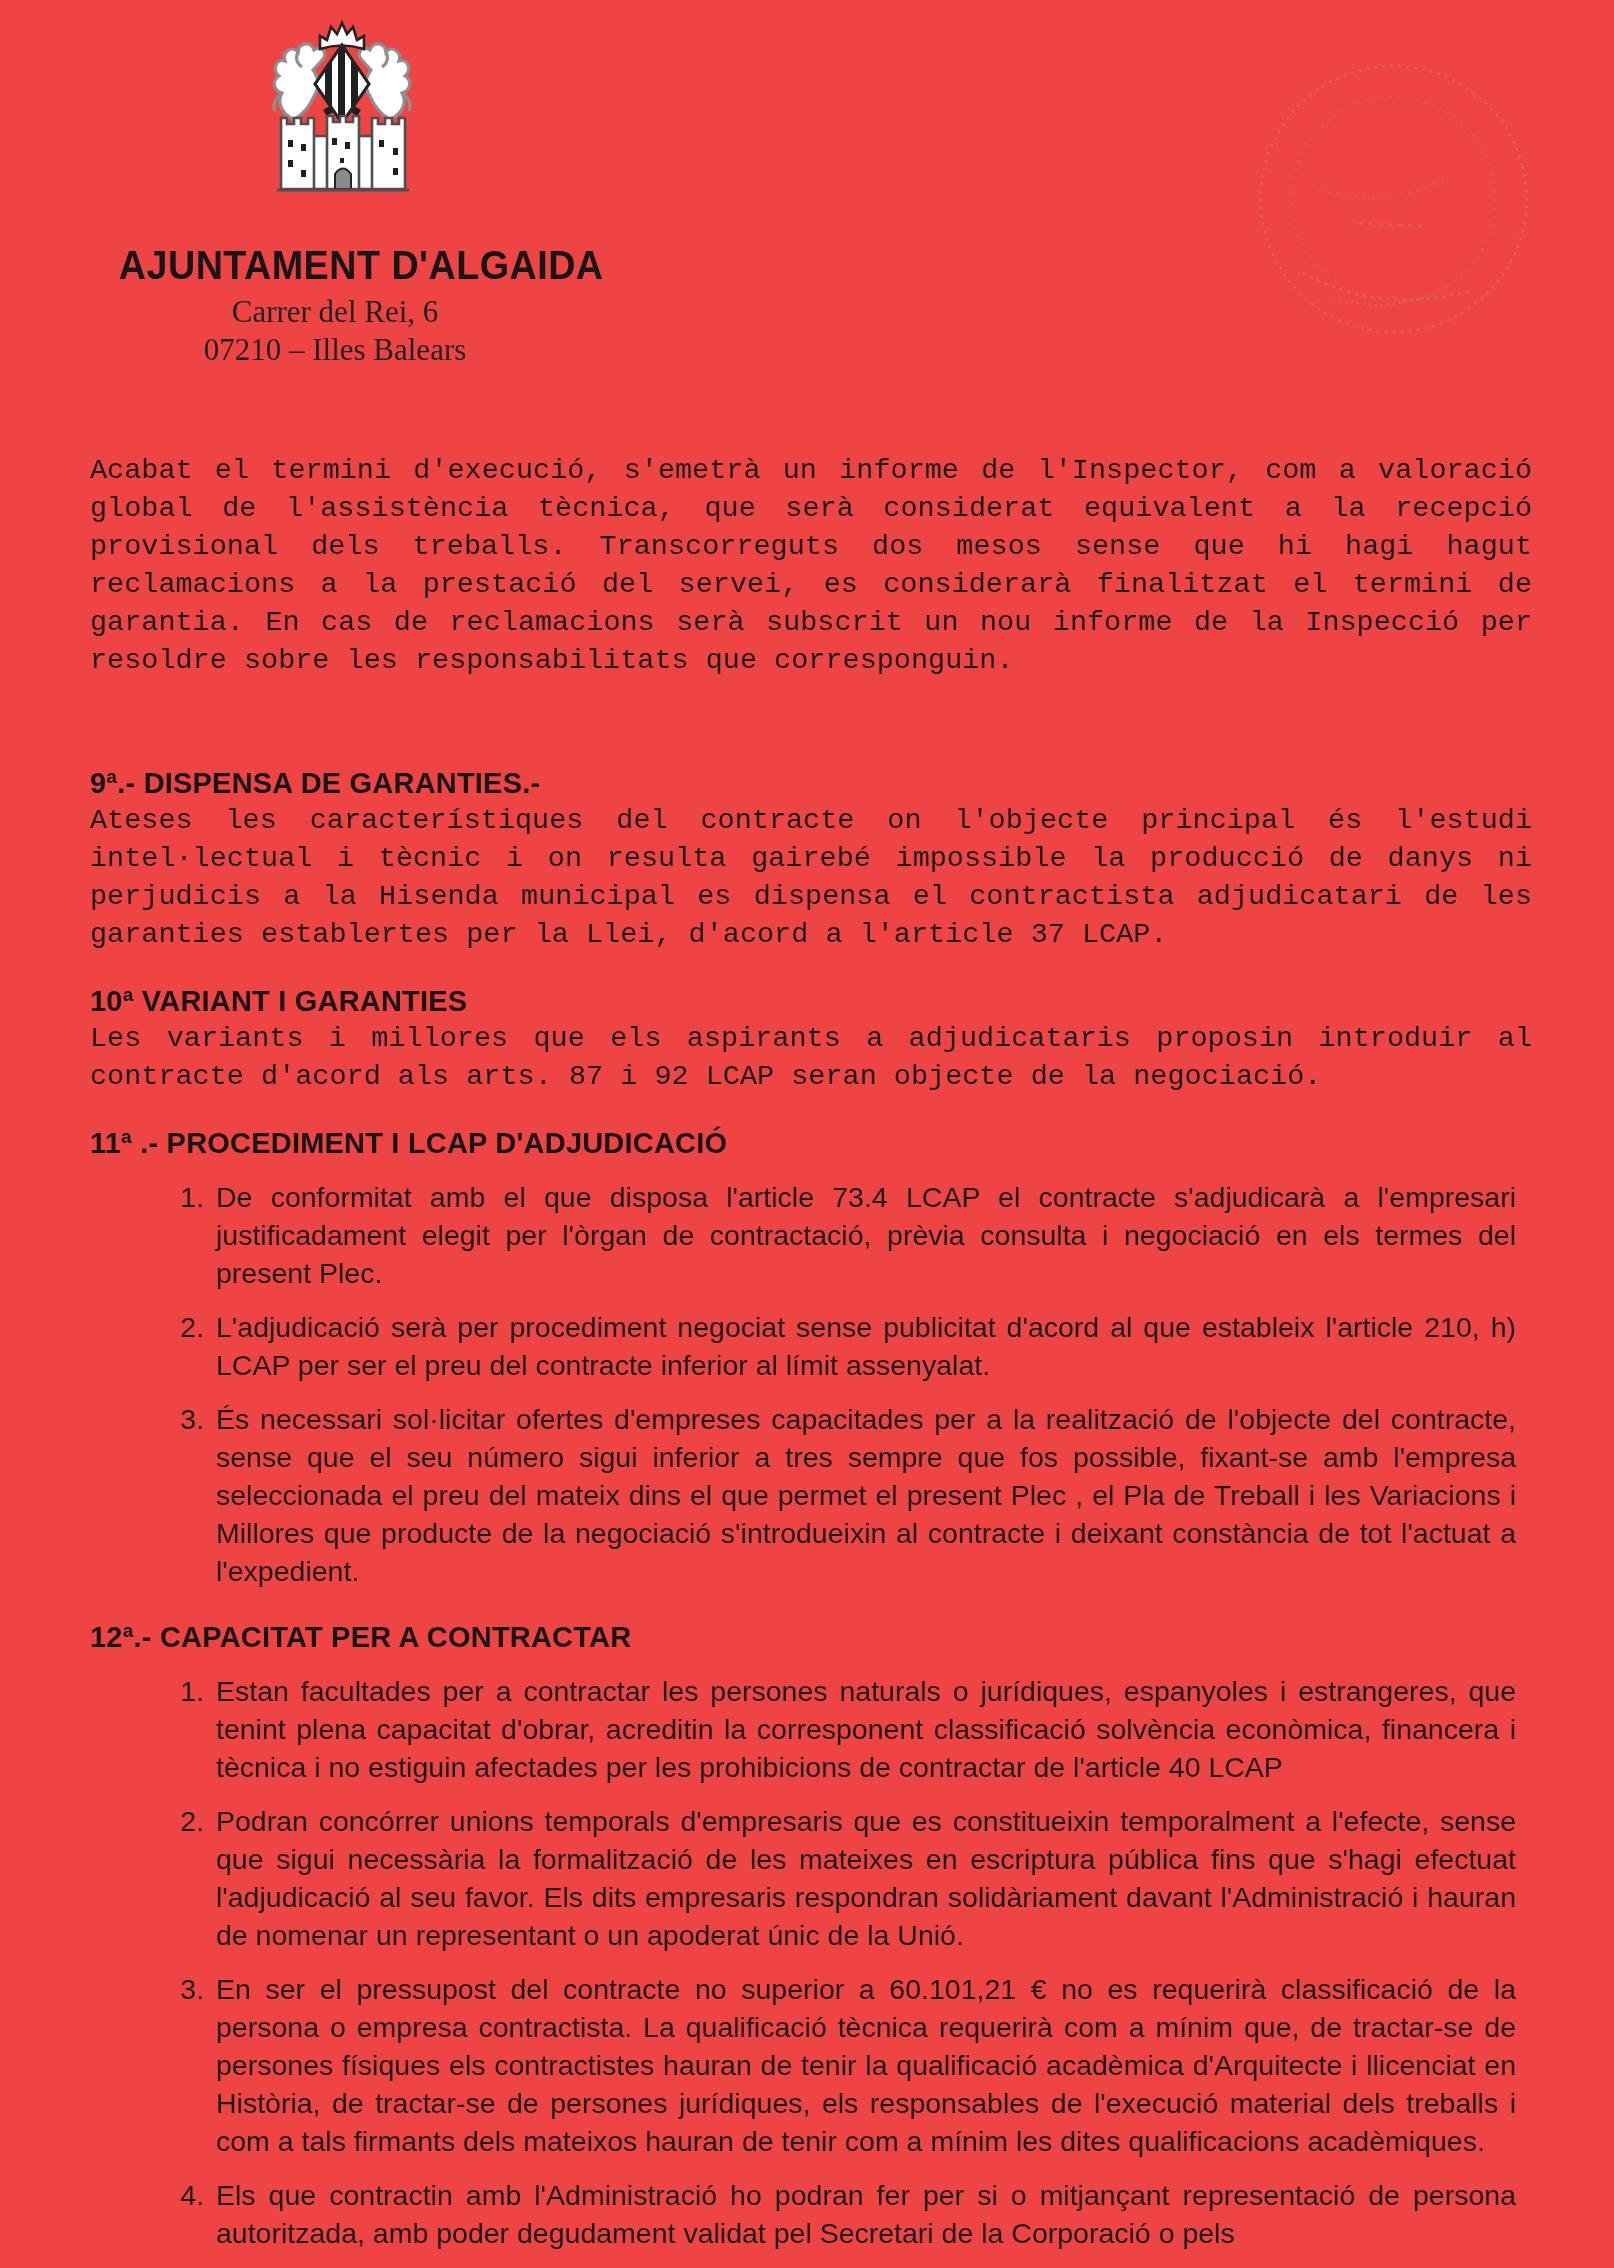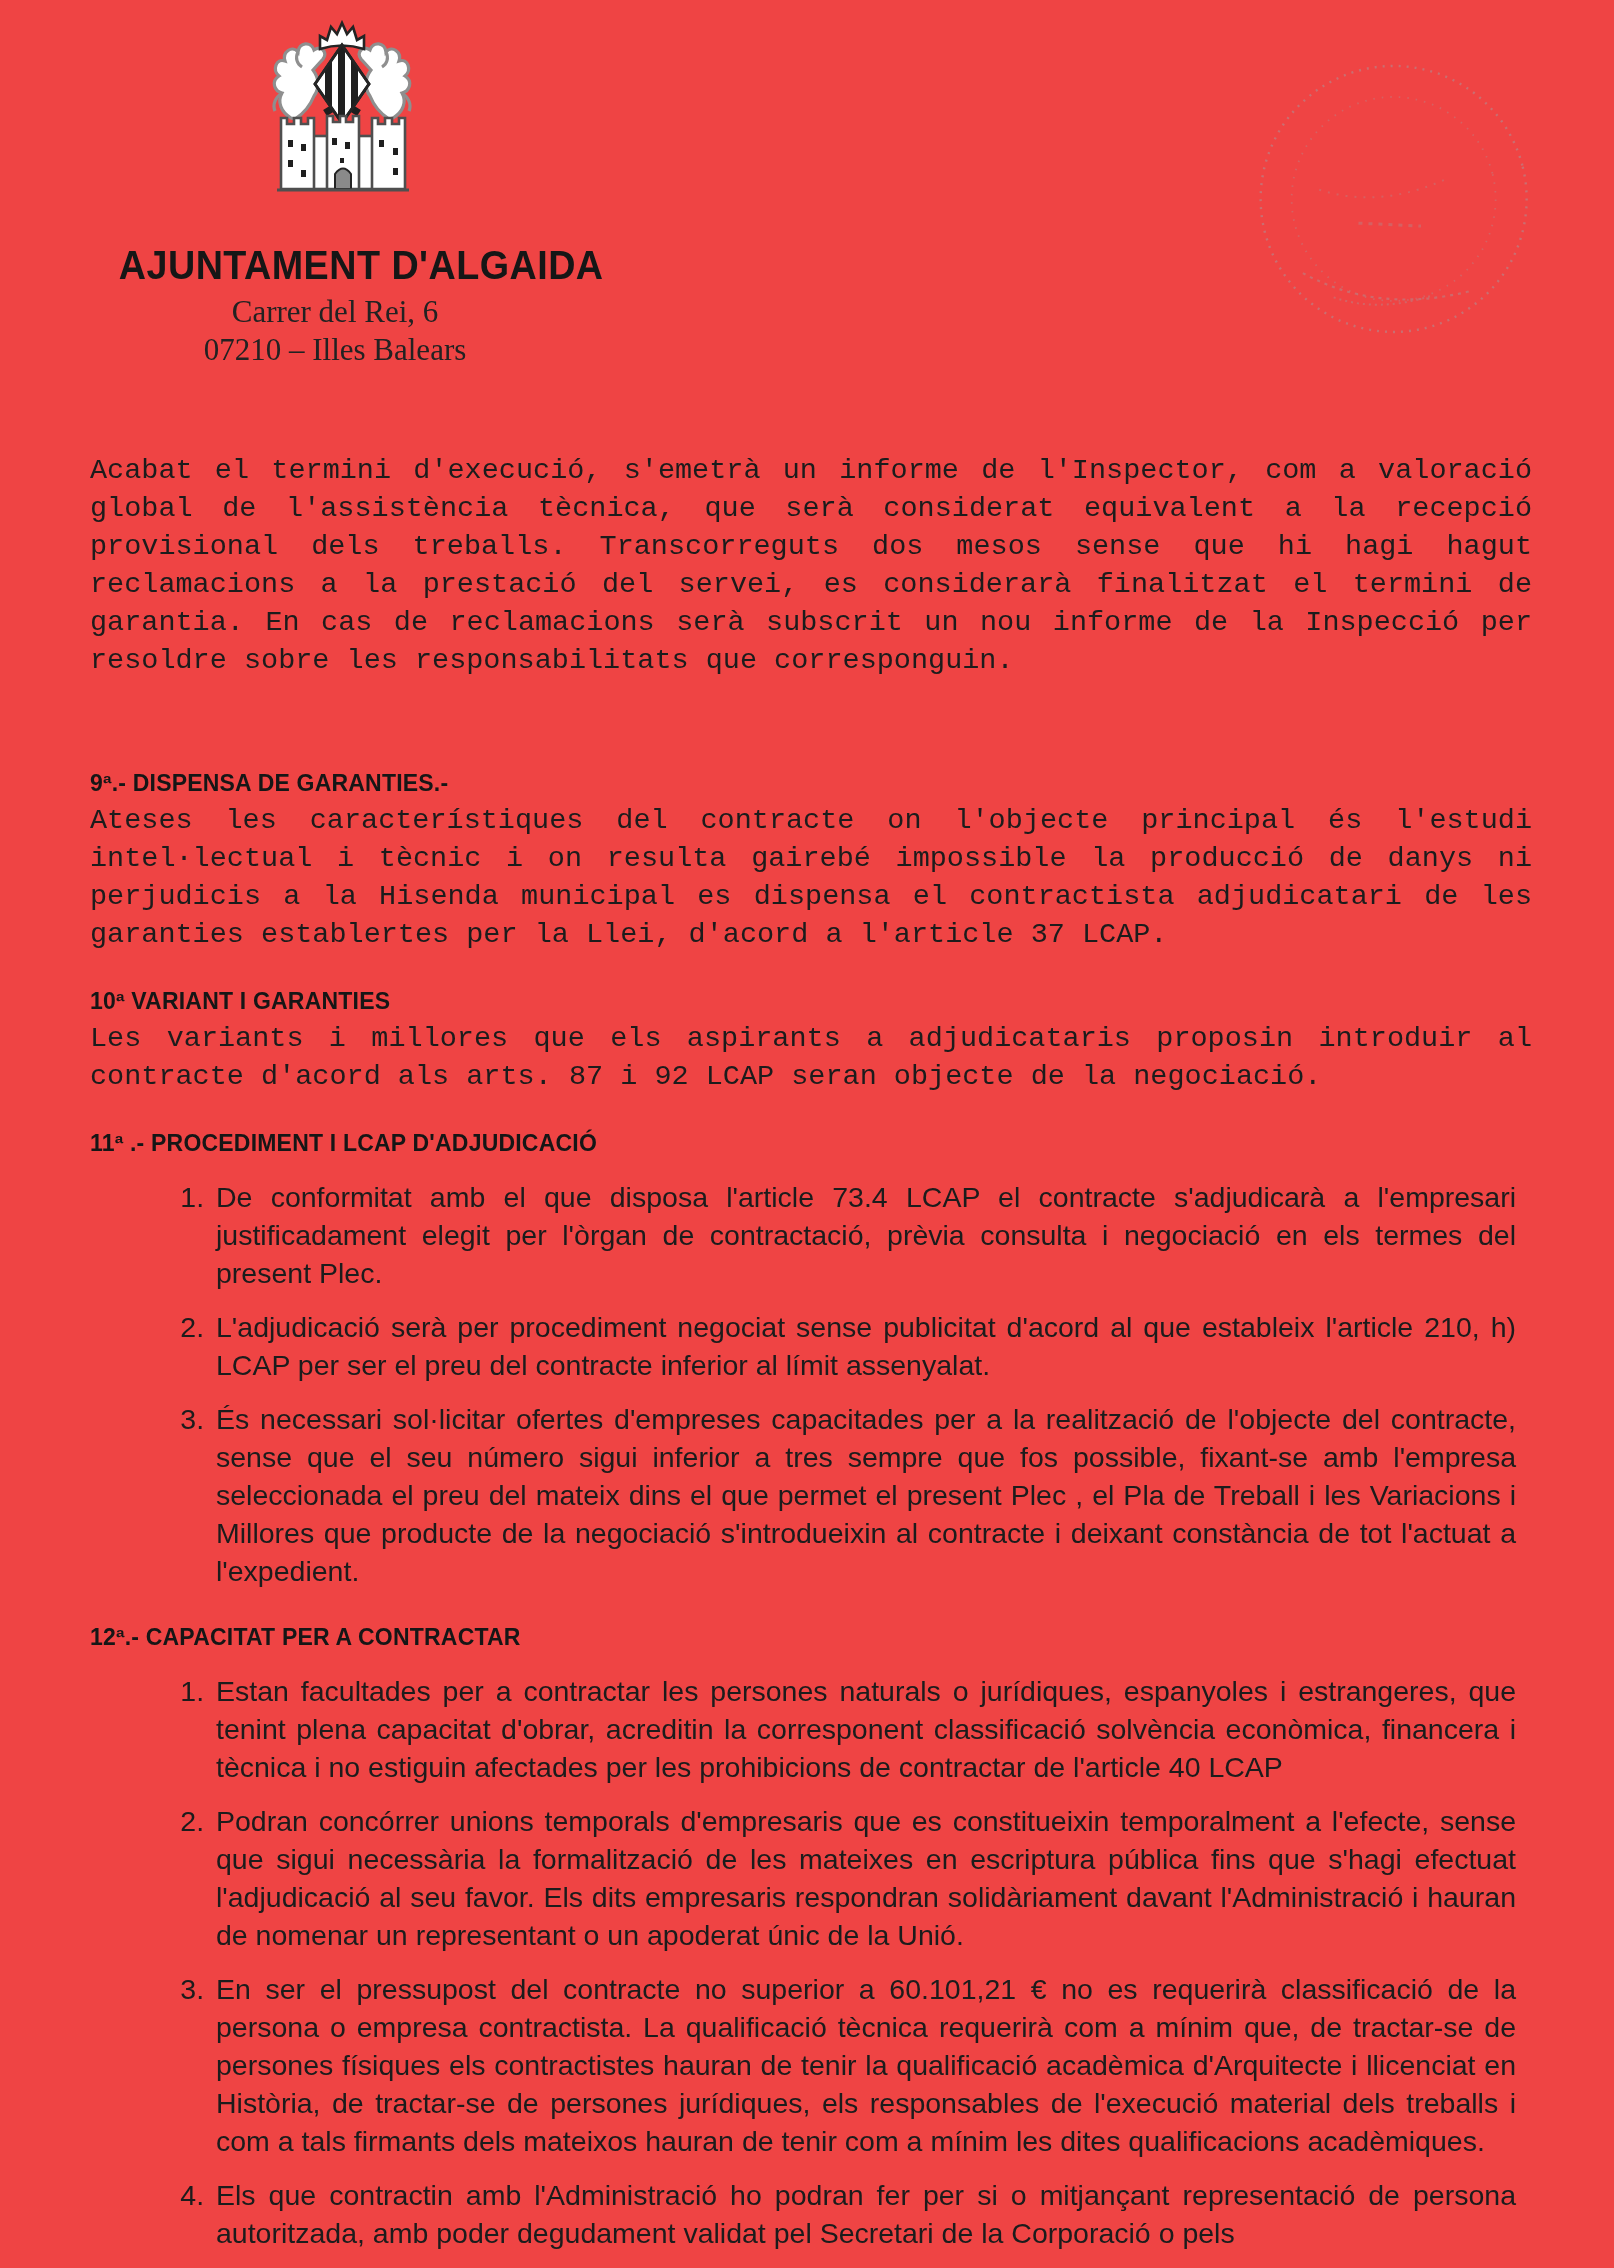--- a/index.html
+++ b/index.html
@@ -60,21 +60,21 @@
     width: 1442px;
     font-size: 28.5px;
     line-height: 38px;
     text-align: justify;
     color: #1c1c1c;
   }
   .content p { margin: 0; font-family: Liberation Mono, monospace; }
   .sec { margin-top: 28px; }
   .sec-first { margin-top: 84px; }
   .sec h2 {
-    font-size: 23px;
+    font-size: 29px;
     font-weight: 700;
     margin: 0;
     letter-spacing: 0.2px;
     color: #161616;
     text-align: left;
   }
   .sec ol {
     margin: 0;
     padding: 0 0 0 106px;
   }

